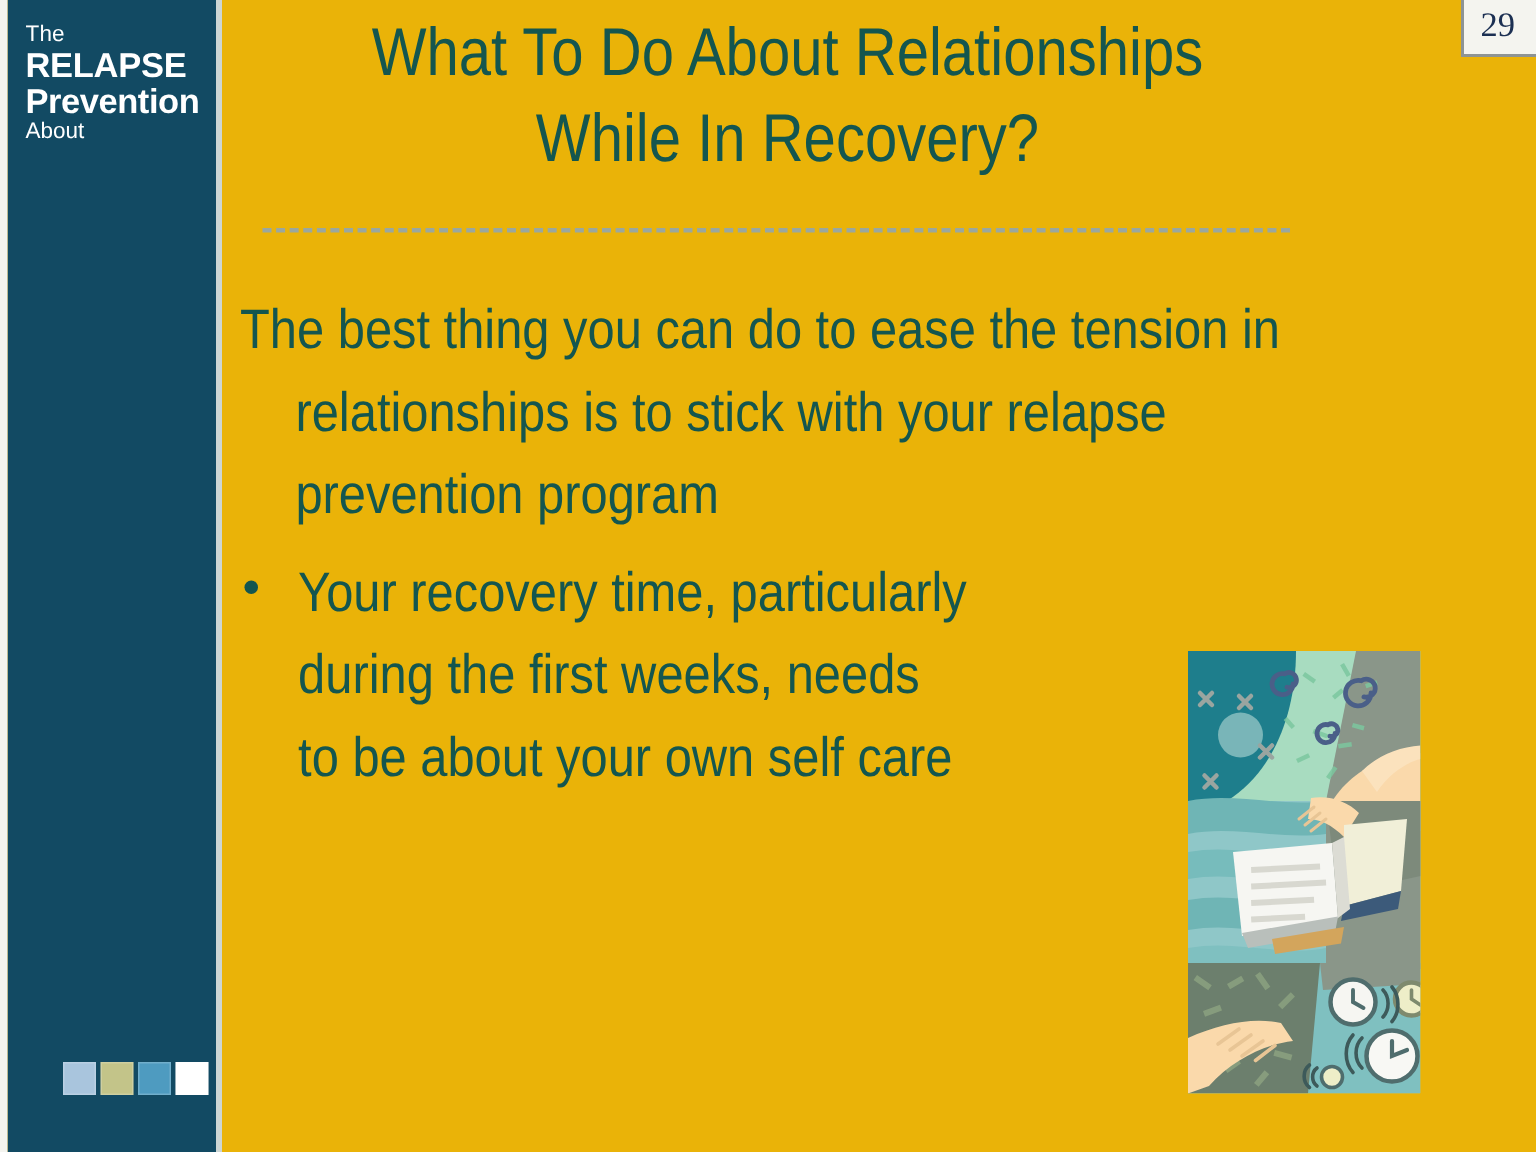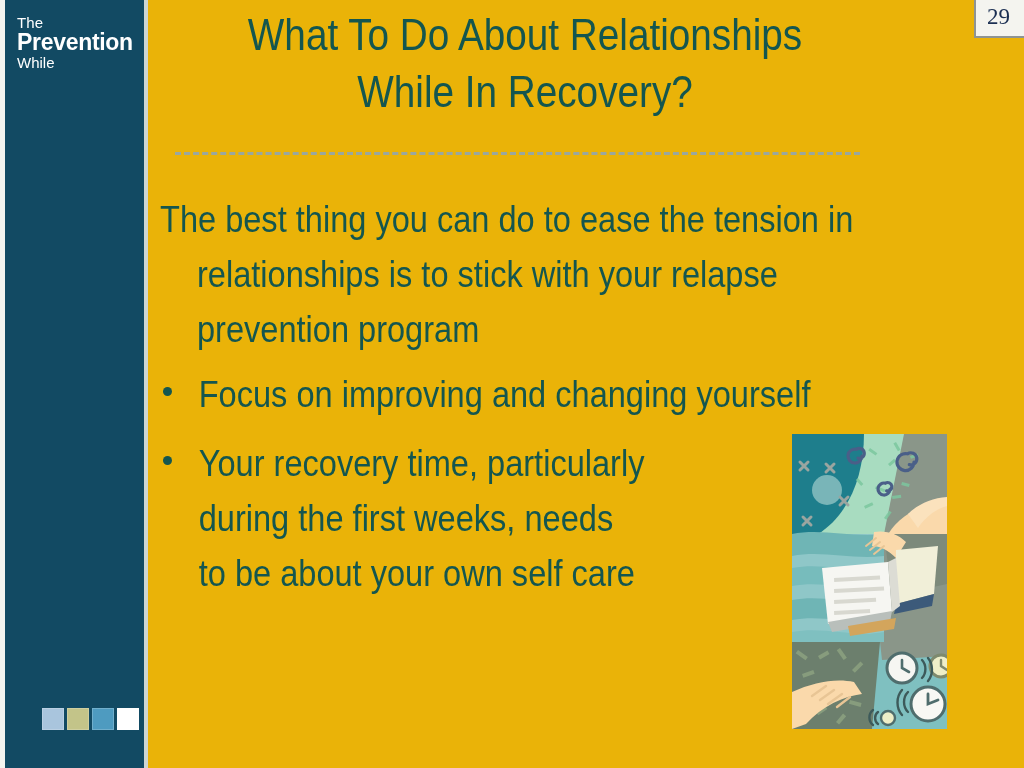--- a/index.html
+++ b/index.html
@@ -207,22 +207,23 @@
 </head>
 <body>
 
 <div id="slide">
 
   <div class="left-edge"></div>
 
   <div id="sidebar">
     <div class="logo-block">
       <div class="logo-the">The</div>
+      <div class="logo-relapse">RELAPSE</div>
       <div class="logo-prevention">Prevention</div>
-      <div class="logo-plan">While</div>
+      <div class="logo-plan">About</div>
     </div>
   </div>
   <div id="sidebar-edge"></div>
 
   <div id="swatches">
     <div class="sw" style="background:#a9c5dd"></div>
     <div class="sw" style="background:#c3c489"></div>
     <div class="sw" style="background:#4e9bc0"></div>
     <div class="sw" style="background:#ffffff"></div>
   </div>
@@ -235,26 +236,20 @@
   <div id="divider"></div>
 
   <div id="body">
 
     <div class="para">
       <span class="lead">The best thing you can do to ease the tension in</span>
       <span class="cont">relationships is to stick with your relapse</span>
       <span class="cont">prevention program</span>
     </div>
 
-    <div class="bullet-item">
-      <span class="bullet-dot"></span>
-      <div class="bullet-text">
-        <span class="ln">Focus on improving and changing yourself</span>
-      </div>
-    </div>
 
     <div class="bullet-item">
       <span class="bullet-dot"></span>
       <div class="bullet-text">
         <span class="ln">Your recovery time, particularly</span>
         <span class="ln">during the first weeks, needs</span>
         <span class="ln">to be about your own self care</span>
       </div>
     </div>
 

